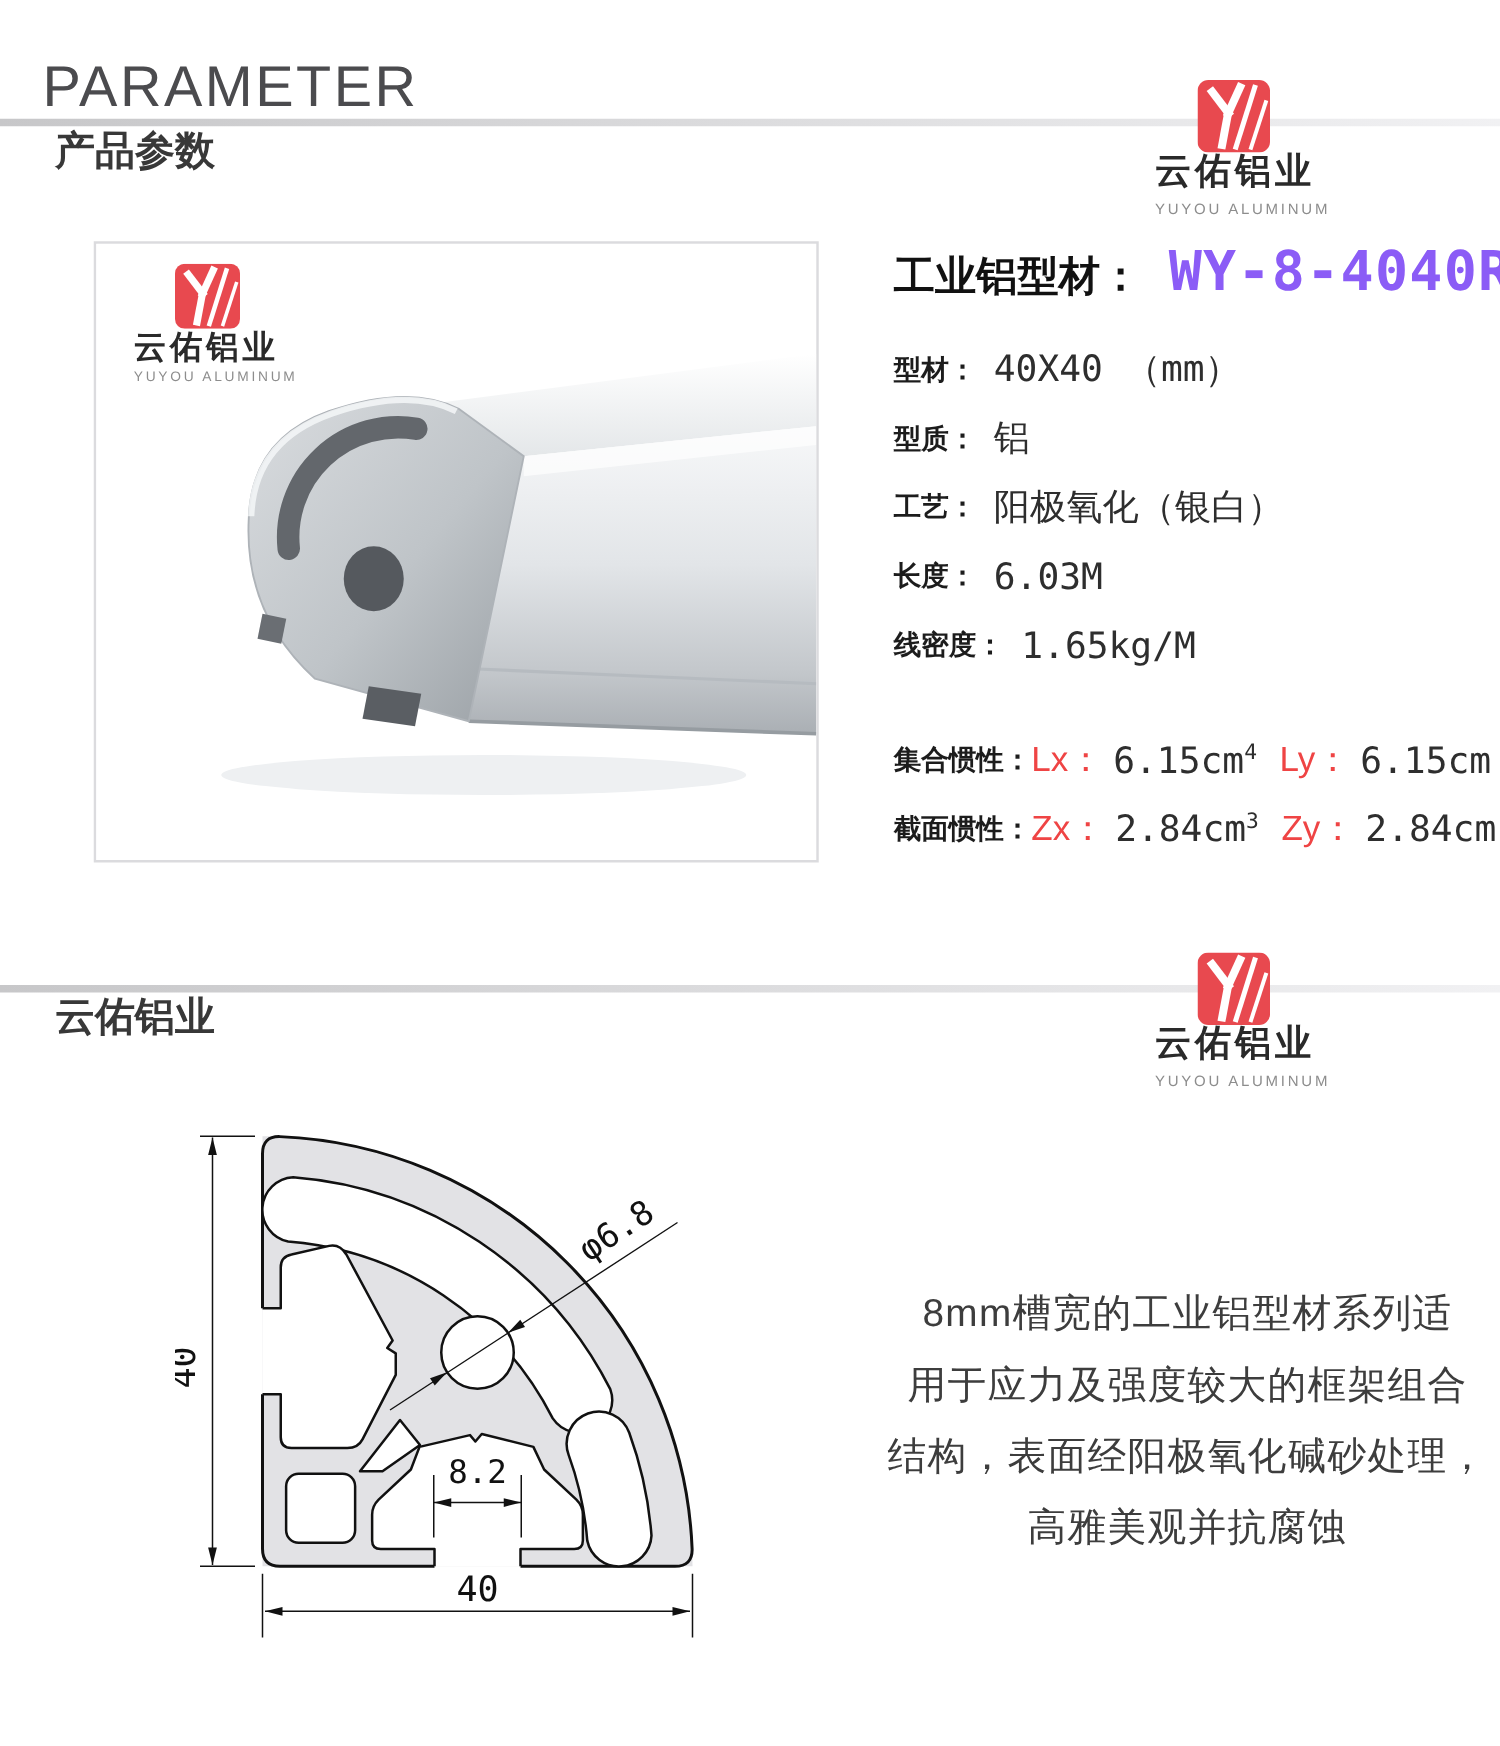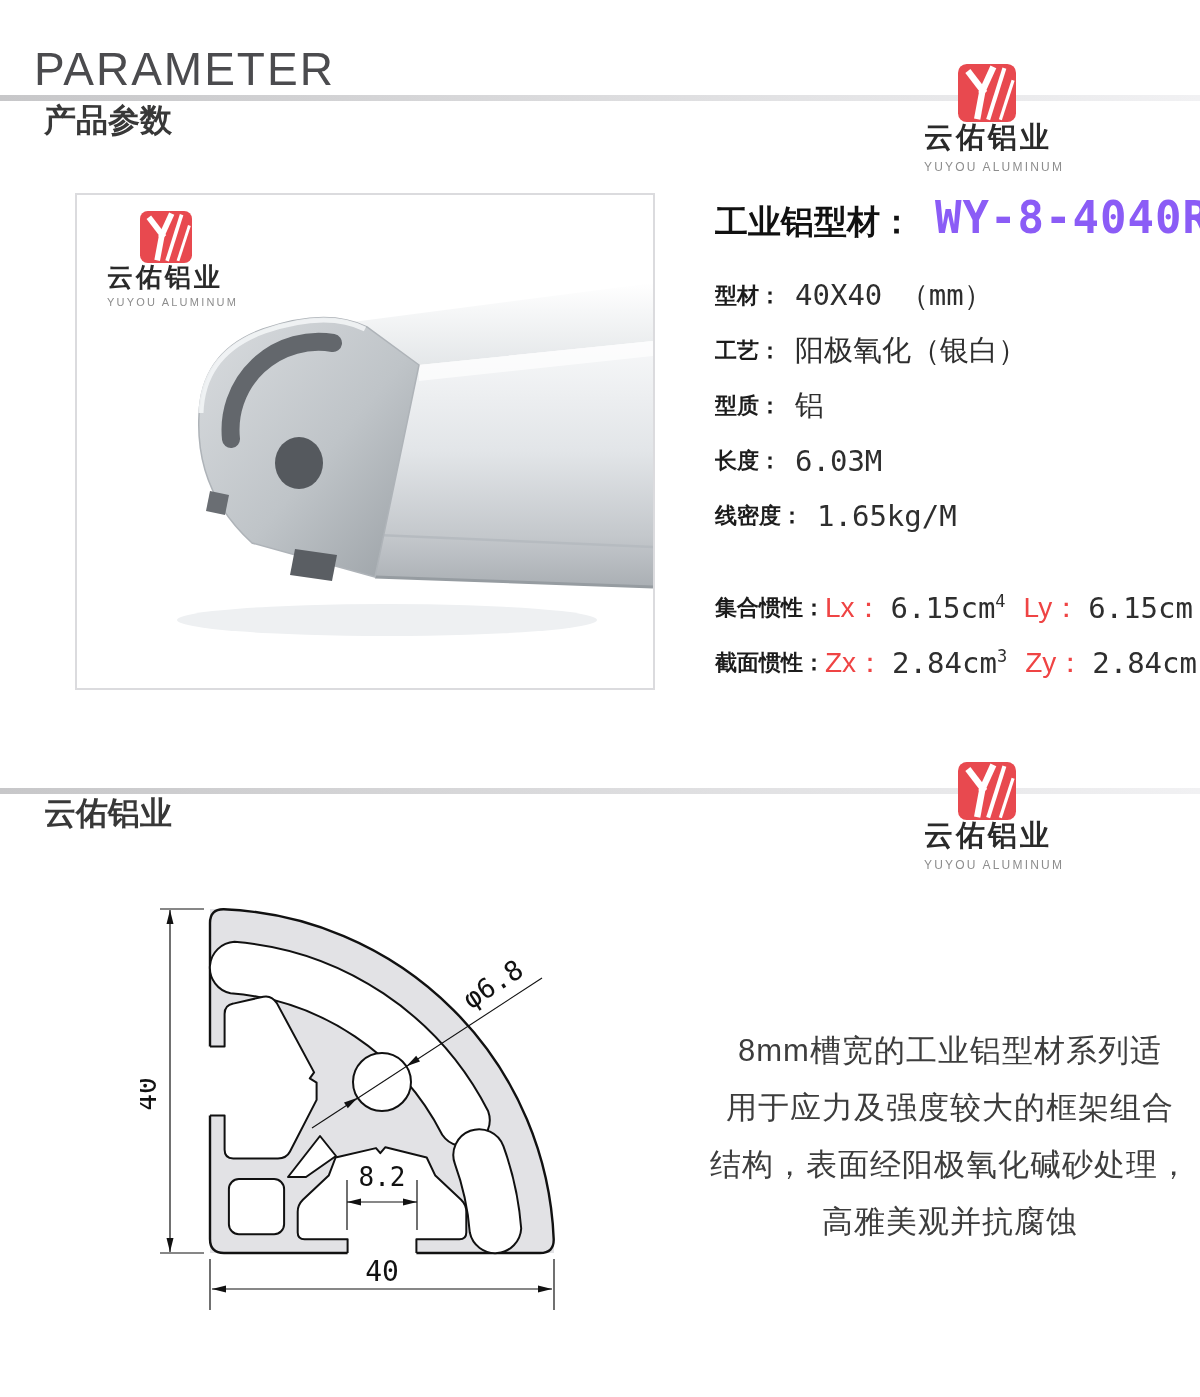--- a/index.html
+++ b/index.html
@@ -142,26 +142,26 @@
 
   <div class="prod-title">
     <span class="lbl">工业铝型材：</span><span class="model">WY-8-4040R</span>
   </div>
   <div class="spec-list" id="spec-list">
       <div class="spec-row">
         <span class="spec-label">型材：</span>
         <span class="spec-value">40X40 （mm）</span>
       </div>
       <div class="spec-row">
+        <span class="spec-label">型质：</span>
+        <span class="spec-value">铝</span>
+      </div>
+      <div class="spec-row">
         <span class="spec-label">工艺：</span>
         <span class="spec-value">阳极氧化（银白）</span>
-      </div>
-      <div class="spec-row">
-        <span class="spec-label">型质：</span>
-        <span class="spec-value">铝</span>
       </div>
       <div class="spec-row">
         <span class="spec-label">长度：</span>
         <span class="spec-value">6.03M</span>
       </div>
       <div class="spec-row">
         <span class="spec-label">线密度：</span>
         <span class="spec-value">1.65kg/M</span>
       </div>
     </div>

